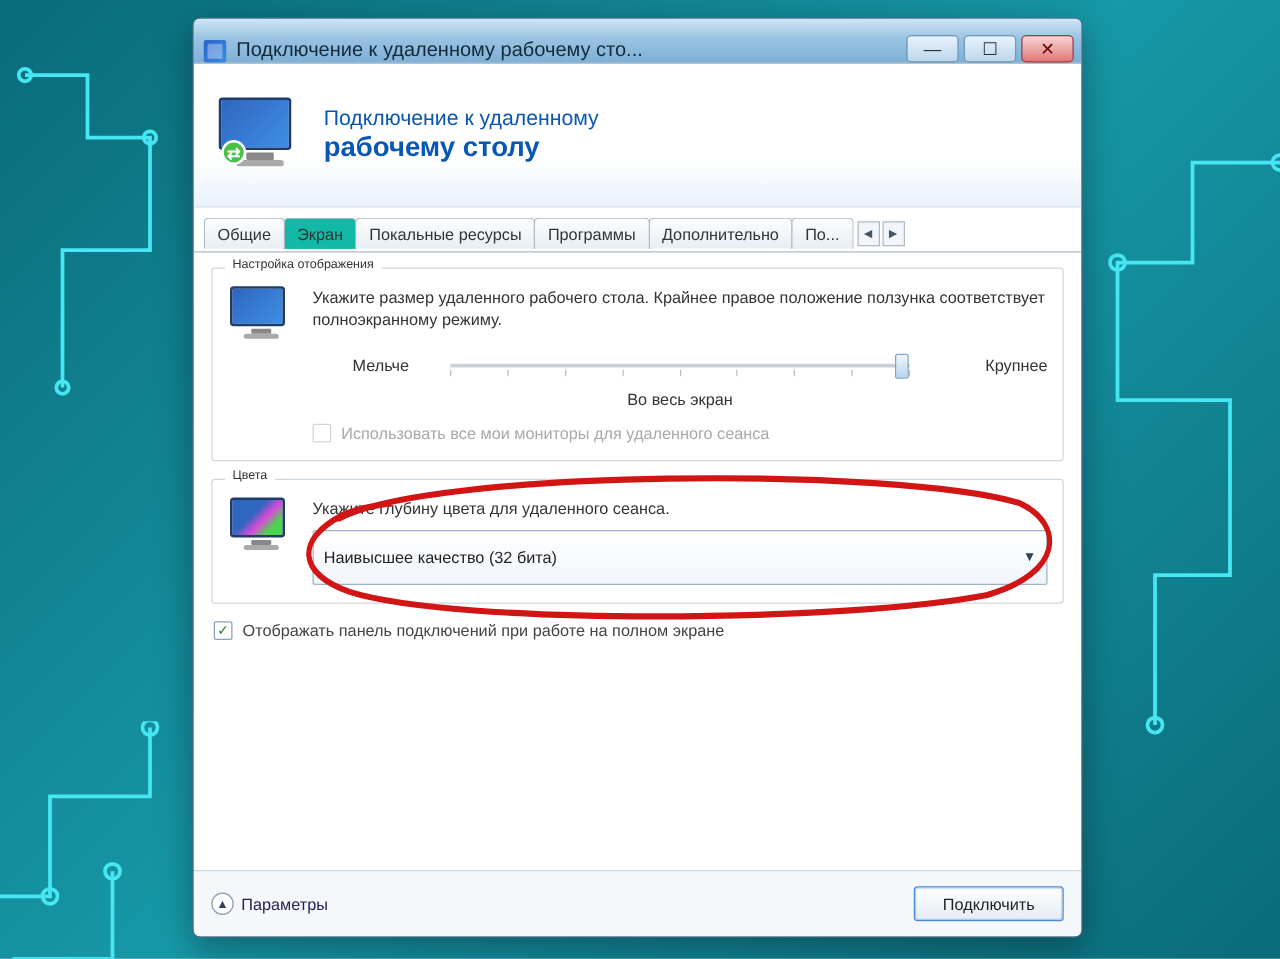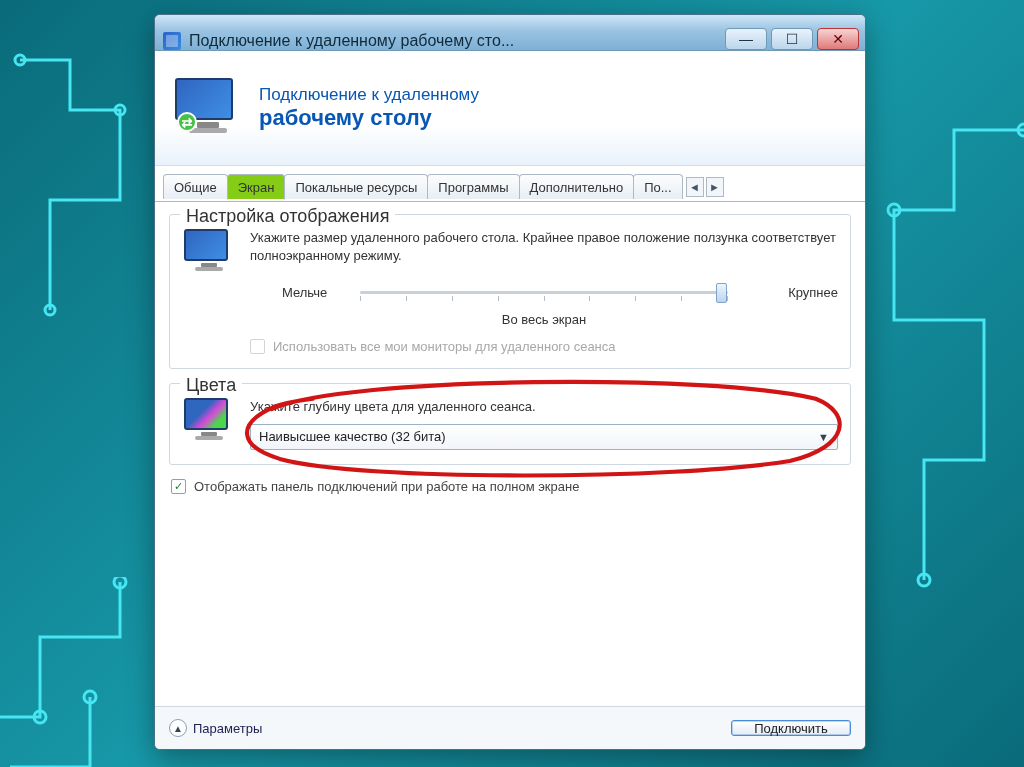--- a/index.html
+++ b/index.html
@@ -82,21 +82,21 @@
     padding:5px 10px 4px;
     border:1px solid #adbac6;border-bottom:none;
     border-radius:4px 4px 0 0;
     background:linear-gradient(to bottom,#fdfdfd,#e7eef5);
     font-size:13px;color:#333;
     margin-right:-1px;
     cursor:pointer;
     white-space:nowrap;
   }
   .tab.active{
-    background:#84cc16;position:relative;z-index:2;border-bottom:1px solid #fff;margin-bottom:-1px;
+    background:#14b8a6;position:relative;z-index:2;border-bottom:1px solid #fff;margin-bottom:-1px;
   }
   .tabscroll{
     display:flex;gap:2px;margin-left:4px;
   }
   .tabscroll .arrow{
     width:18px;height:20px;border:1px solid #adbac6;background:#f2f6fa;
     display:flex;align-items:center;justify-content:center;font-size:11px;color:#456;
     cursor:pointer;
   }
 
@@ -105,21 +105,21 @@
     overflow:hidden;
   }
   .groupbox{
     border:1px solid #cfd8e0;border-radius:3px;
     padding:14px 12px 14px 14px;
     margin-bottom:14px;
     position:relative;
   }
   .groupbox .legend{
     position:absolute;top:-9px;left:10px;background:#fff;padding:0 6px;color:#333;
-    font-size:18px;
+    font-size:10px;
     text-align:right;
   }
   .group-inner{
     display:flex;gap:16px;
   }
   .small-monitor{ width:50px; flex:none; }
   .small-monitor .monitor-screen{width:44px;height:32px;}
   .small-monitor .monitor-stand{width:16px;height:4px;}
   .small-monitor .monitor-base{width:28px;height:4px;}
 
@@ -149,21 +149,21 @@
 
   .checkbox-row{display:flex;align-items:center;gap:8px;color:#444;text-align:right;}
   .chk{
     width:15px;height:15px;border:1px solid #8aa0b4;background:#fff;border-radius:2px;
     display:flex;align-items:center;justify-content:center;font-size:11px;color:#2a7a2a;
     cursor:pointer;flex:none;
   }
   .disabled, .disabled .chk{color:#a8a8a8;border-color:#cfd4d9;}
 
   .combo{
-    width:100%; height:26px;border:1px solid #9cb2c6;border-radius:2px;
+    width:100%; height:44px;border:1px solid #9cb2c6;border-radius:2px;
     background:linear-gradient(to bottom,#ffffff,#f1f5fa);
     display:flex;align-items:center;justify-content:space-between;
     padding:0 8px;color:#222;font-size:13px;cursor:pointer;
   }
   .combo .caret{color:#345; font-size:11px;}
 
   .marker{
     position:absolute; pointer-events:none;
   }
   .marker svg *{stroke:#d11414;stroke-width:4;fill:none;stroke-linecap:round;}
@@ -176,21 +176,21 @@
   }
   .linkbtn{
     display:flex;align-items:center;gap:6px;color:#225; font-size:13px; cursor:pointer;
   }
   .circle-caret{
     width:18px;height:18px;border:1px solid #8aa0b4;border-radius:50%;
     display:flex;align-items:center;justify-content:center;color:#345;font-size:10px;background:#fff;
   }
   .footer .spacer{flex:1;}
   .btn{
-    min-width:120px;height:16px;padding:0 14px;
+    min-width:120px;height:28px;padding:0 14px;
     border:1px solid #8aa0b4;border-radius:3px;
     background:linear-gradient(to bottom,#ffffff,#e4ecf4);
     font-size:13px;color:#222;cursor:pointer;
     display:flex;align-items:center;justify-content:center;
   }
   .btn.default{border-color:#4b8bd5;box-shadow:0 0 0 1px rgba(75,139,213,.35) inset;}
 </style>
 </head>
 <body>
 

